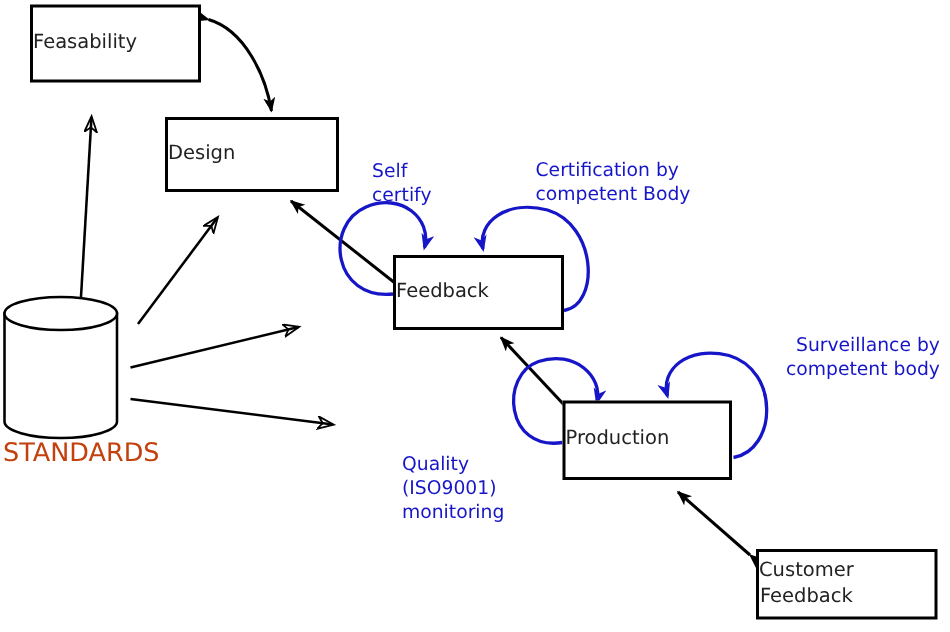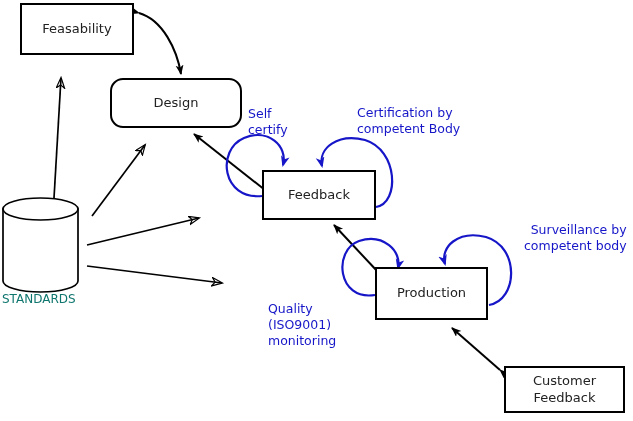--- a/index.html
+++ b/index.html
@@ -21,40 +21,40 @@
     top: 0;
     width: 633px;
     height: 421px;
   }
   .node-box {
     position: absolute;
     border: 2px solid #000000;
     background: #ffffff;
     display: flex;
     align-items: center;
-    justify-content: center;
+    justify-content: flex-start;
     text-align: center;
     color: #222222;
     font-size: 13px;
     line-height: 1.25;
     box-sizing: border-box;
     z-index: 3;
   }
   .note-label {
     position: absolute;
     color: #1616c8;
     font-size: 12.5px;
     line-height: 1.28;
     white-space: pre;
     z-index: 4;
   }
   .store-label {
     position: absolute;
-    color: #0f766e;
-    font-size: 12px;
+    color: #c2410c;
+    font-size: 17px;
     z-index: 4;
     white-space: pre;
   }
 </style>
 </head>
 <body>
 
 <div id="diagram-canvas">
 
   <svg id="diagram-svg" viewBox="0 0 633 421">
@@ -121,21 +121,21 @@
 
     <g>
       <path d="M489,305 C518,300 520,247 486,237 C458,230 440,247 445,264" fill="none" stroke="#1616c8" stroke-width="2.2" marker-end="url(#ah-blue)"></path>
     </g>
   </svg>
 
   <div class="node-box" style="left:20px; top:3px; width:114px; height:52px;">
     <span>Feasability</span>
   </div>
 
-  <div class="node-box" style="left:110px; top:78px; width:132px; height:50px;border-radius:13px;">
+  <div class="node-box" style="left:110px; top:78px; width:116px; height:50px;">
     <span>Design</span>
   </div>
 
   <div class="node-box" style="left:262px; top:170px; width:114px; height:50px;">
     <span>Feedback</span>
   </div>
 
   <div class="node-box" style="left:375px; top:267px; width:113px; height:53px;">
     <span>Production</span>
   </div>

